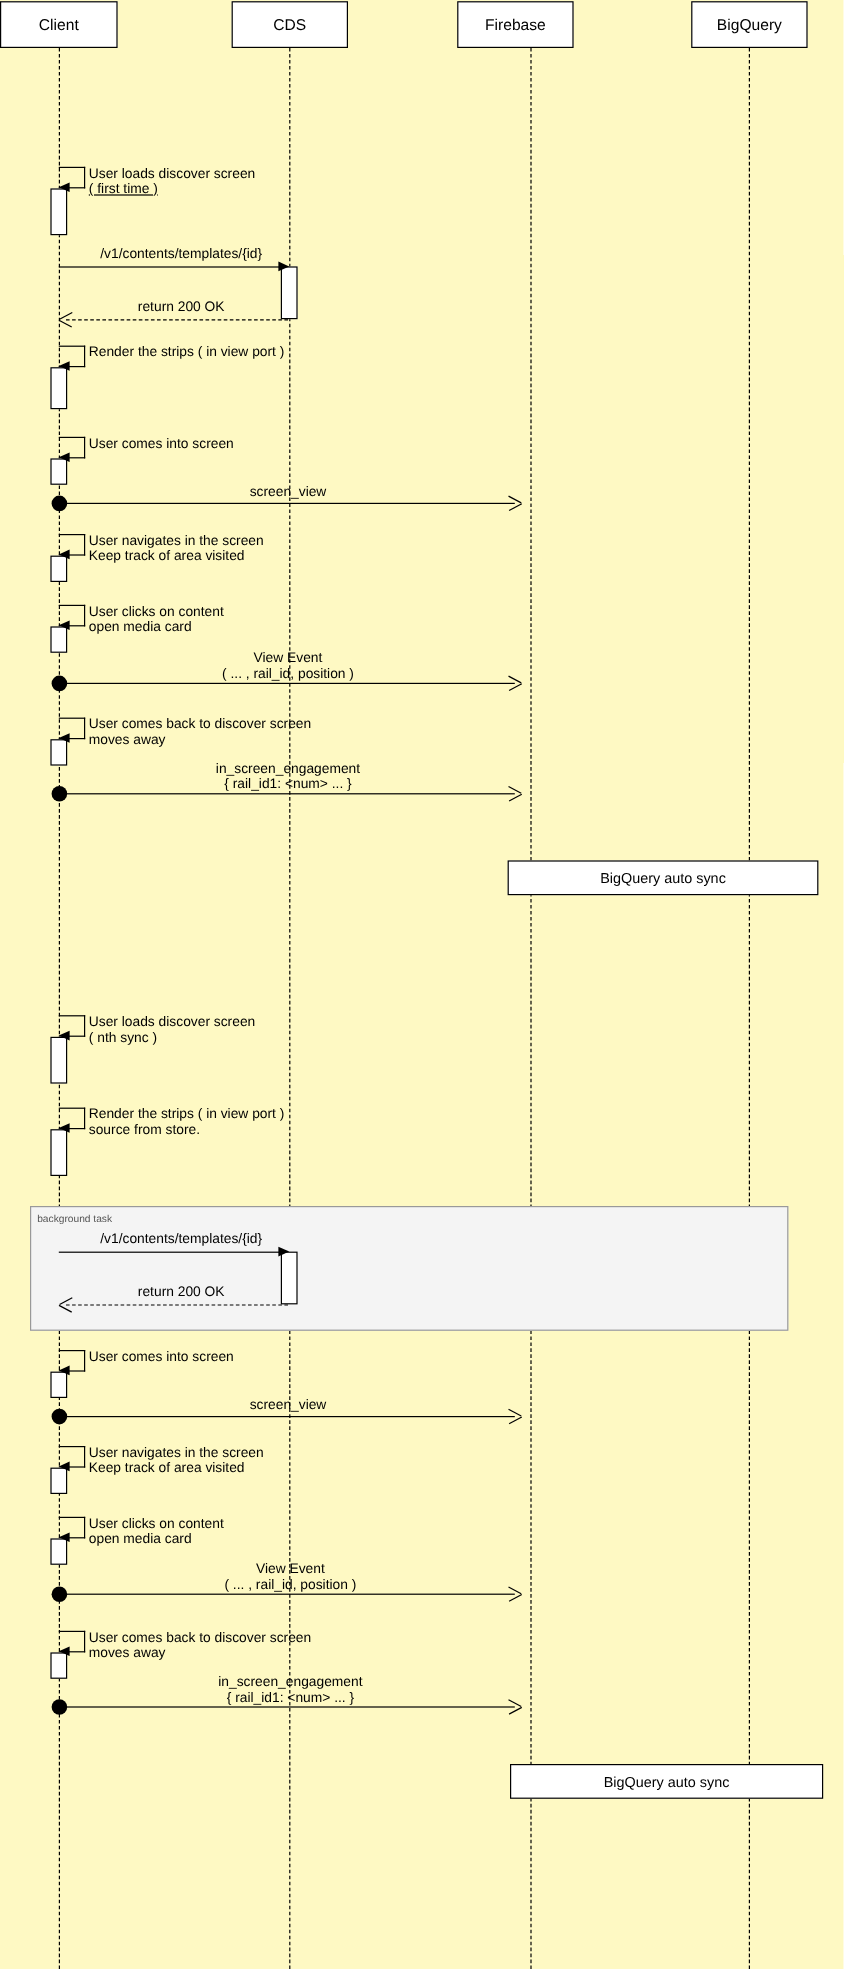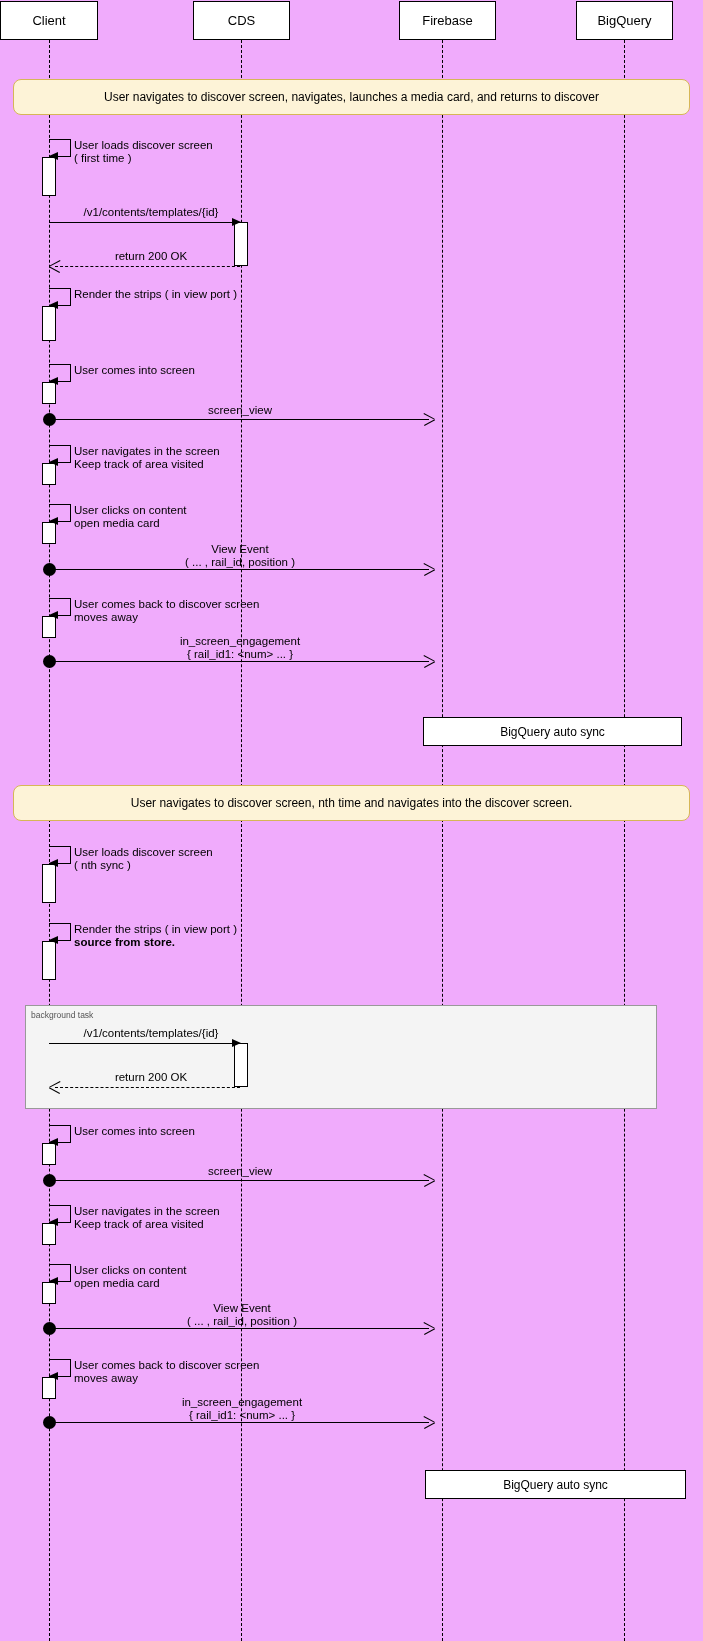--- a/index.html
+++ b/index.html
@@ -4,21 +4,21 @@
 <style>
   html,body{margin:0;padding:0;background:#ffffff;}
   body{
     font-family:"Liberation Sans", sans-serif;
     -webkit-font-smoothing:antialiased;
   }
   #canvas{
     position:relative;
     width:703px;
     height:1641px;
-    background:#f0abfc;
+    background:#fef9c3;
     overflow:hidden;
   }
 
   
   .participant{
     position:absolute;
     box-sizing:border-box;
     border:1px solid #000000;
     background:#ffffff;
     display:flex;
@@ -193,36 +193,33 @@
   <div class="lifeline" style="left:241px; top:40px;  height:1601px;"></div>
   <div class="lifeline" style="left:442px; top:40px;  height:1601px;"></div>
   <div class="lifeline" style="left:624px; top:40px;  height:1601px;"></div>
 
   <div class="participant" style="left:0px;   top:1px; width:98px;  height:39px;">
     <span>Client</span>
   </div>
   <div class="participant" style="left:193px; top:1px; width:97px;  height:39px;">
     <span>CDS</span>
   </div>
-  <div class="participant" style="left:399px; top:1px; width:97px;  height:39px;">
+  <div class="participant" style="left:381px; top:1px; width:97px;  height:39px;">
     <span>Firebase</span>
   </div>
   <div class="participant" style="left:576px; top:1px; width:97px;  height:39px;">
     <span>BigQuery</span>
   </div>
 
-  <div class="note" style="left:13px; top:79px; width:677px; height:36px;">
-    <span>User navigates to discover screen, navigates, launches a media card, and returns to discover</span>
-  </div>
 
   <div class="selfmsg" style="left:49px; top:139px; width:22px; height:18px;"></div>
   <div class="arrow-solid-l" style="left:49px; top:152px;"></div>
   <div class="activation" style="left:42px; top:157px; width:14px; height:39px;"></div>
   <div class="label" style="left:74px; top:139px;"><span>User loads discover screen</span></div>
-  <div class="label" style="left:74px; top:152px;"><span>( first time )</span></div>
+  <div class="label" style="left:74px; top:152px;text-decoration:underline;"><span>( first time )</span></div>
 
   <div class="label center" style="left:61px; top:206px; width:180px; text-align:center;"><span>/v1/contents/templates/{id}</span></div>
   <div class="msg-line" style="left:49px; top:222px; width:185px;"></div>
   <div class="arrow-solid-r" style="left:232px; top:218px;"></div>
   <div class="activation" style="left:234px; top:222px; width:14px; height:44px;"></div>
 
   <div class="label center" style="left:61px; top:250px; width:180px; text-align:center;"><span>return 200 OK</span></div>
   <div class="msg-line dashed" style="left:55px; top:266px; width:185px;"></div>
   <div class="arrow-open-l" style="left:49px; top:260px;"></div>
 
@@ -268,35 +265,32 @@
   <div class="label center" style="left:150px; top:635px; width:180px; text-align:center;"><span>in_screen_engagement</span></div>
   <div class="label center" style="left:150px; top:648px; width:180px; text-align:center;"><span>{ rail_id1: &lt;num&gt; ... }</span></div>
   <div class="ball" style="left:43px; top:655px;"></div>
   <div class="msg-line" style="left:49px; top:661px; width:380px;"></div>
   <div class="arrow-open-r" style="left:424px; top:655px;"></div>
 
   <div class="plainbox" style="left:423px; top:717px; width:259px; height:29px;">
     <span>BigQuery auto sync</span>
   </div>
 
-  <div class="note" style="left:13px; top:785px; width:677px; height:36px;">
-    <span>User navigates to discover screen, nth time and navigates into the discover screen.</span>
-  </div>
 
   <div class="selfmsg" style="left:49px; top:846px; width:22px; height:18px;"></div>
   <div class="arrow-solid-l" style="left:49px; top:859px;"></div>
   <div class="activation" style="left:42px; top:864px; width:14px; height:39px;"></div>
   <div class="label" style="left:74px; top:846px;"><span>User loads discover screen</span></div>
   <div class="label" style="left:74px; top:859px;"><span>( nth sync )</span></div>
 
   <div class="selfmsg" style="left:49px; top:923px; width:22px; height:18px;"></div>
   <div class="arrow-solid-l" style="left:49px; top:936px;"></div>
   <div class="activation" style="left:42px; top:941px; width:14px; height:39px;"></div>
   <div class="label" style="left:74px; top:923px;"><span>Render the strips ( in view port )</span></div>
-  <div class="label" style="left:74px; top:936px;font-weight:bold;"><span>source from store.</span></div>
+  <div class="label" style="left:74px; top:936px;"><span>source from store.</span></div>
 
   <div class="fragment" style="left:25px; top:1005px; width:632px; height:104px;"></div>
   <div class="fragment-label" style="left:31px; top:1010px;"><span>background task</span></div>
 
   <div class="label center" style="left:61px; top:1027px; width:180px; text-align:center;"><span>/v1/contents/templates/{id}</span></div>
   <div class="msg-line" style="left:49px; top:1043px; width:185px;"></div>
   <div class="arrow-solid-r" style="left:232px; top:1039px;"></div>
   <div class="activation" style="left:234px; top:1043px; width:14px; height:44px;"></div>
 
   <div class="label center" style="left:61px; top:1071px; width:180px; text-align:center;"><span>return 200 OK</span></div>

